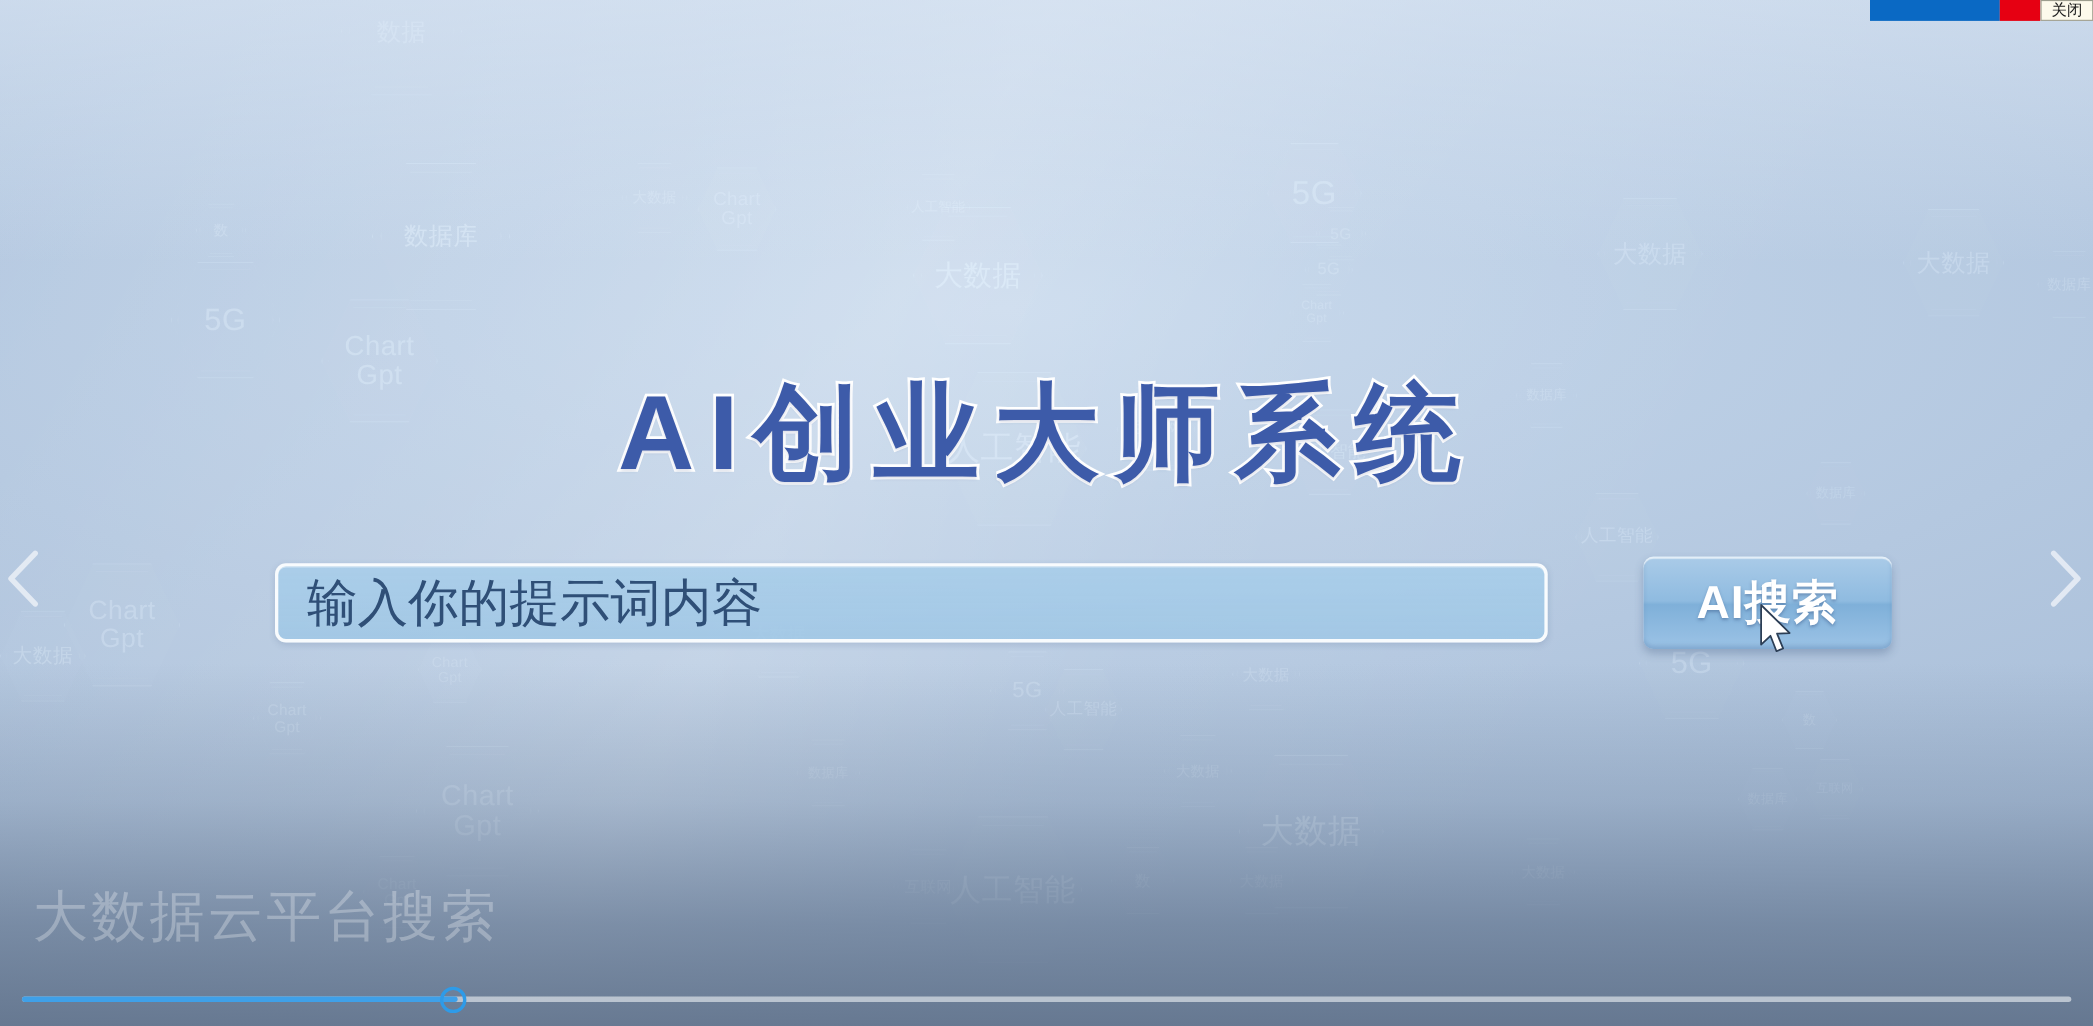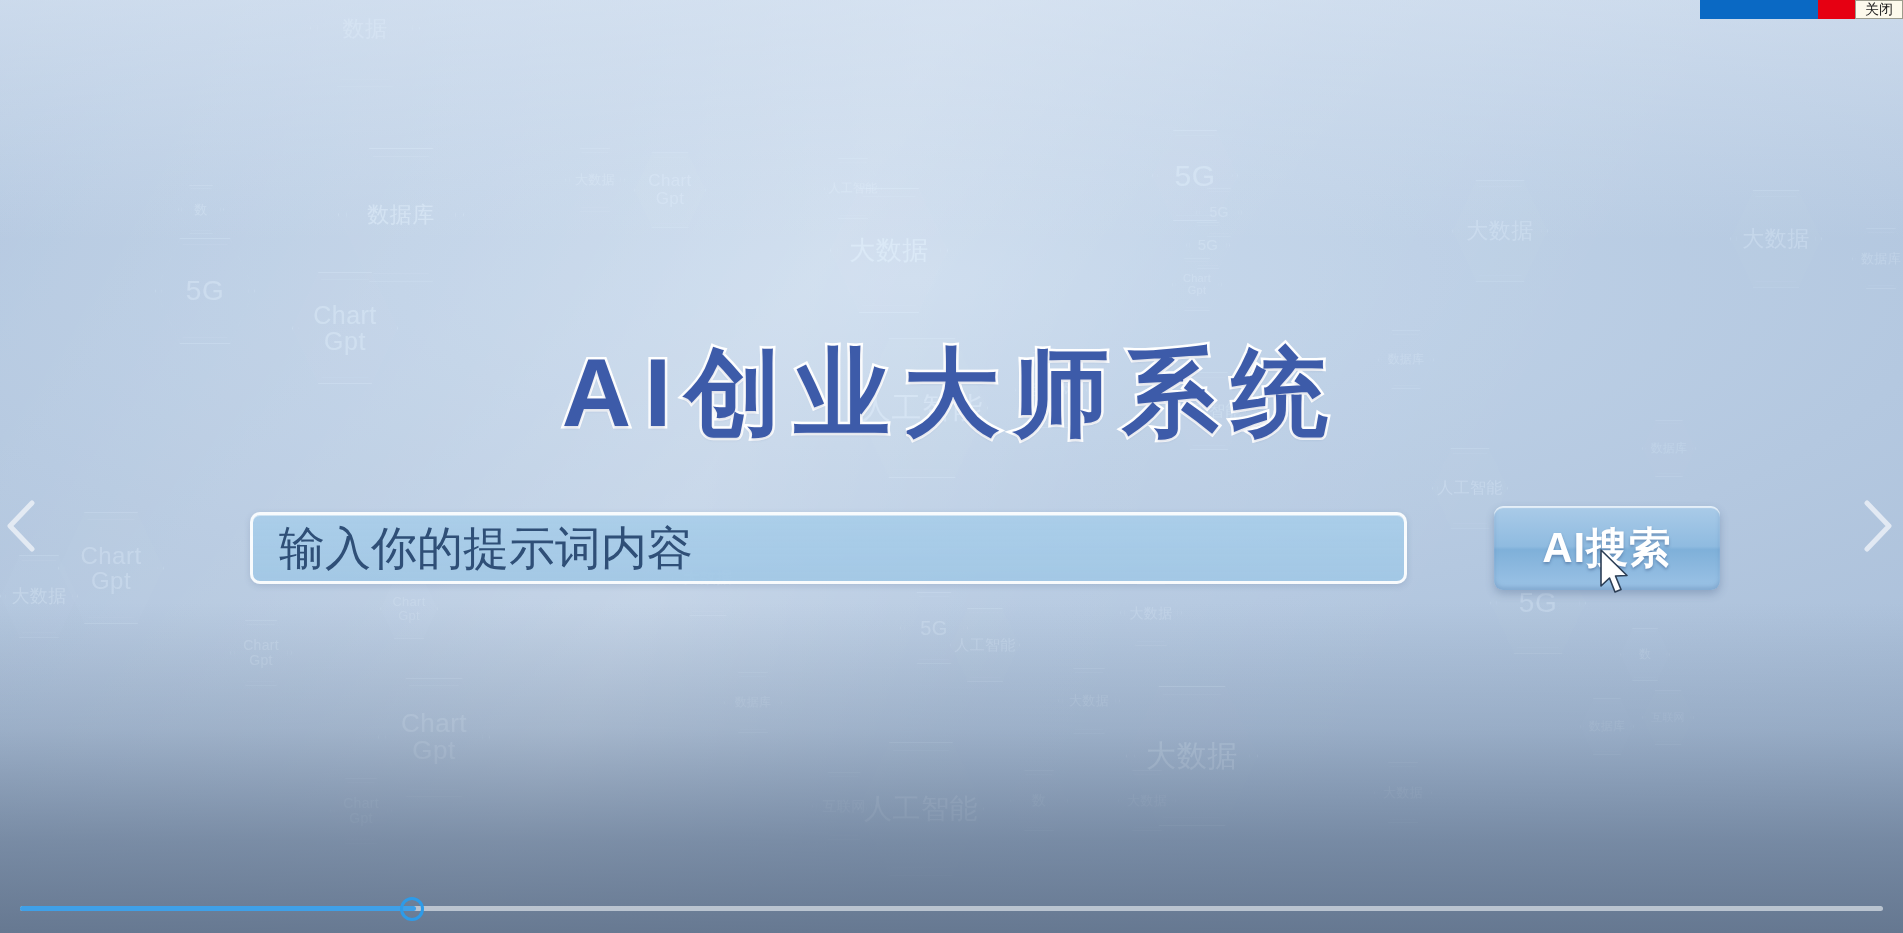--- a/index.html
+++ b/index.html
@@ -447,20 +447,21 @@
     <path d="M3 2 L3 38 L11.5 30 L17 44 L23 41.5 L17.5 28 L29 27.5 Z" fill="#ffffff" stroke="#2c3e55" stroke-width="1.6" stroke-linejoin="round"></path>
   </svg>
 
   <svg class="nav-arrow" id="nav-prev" viewBox="0 0 44 62">
     <polyline points="30,8 8,31 30,54" fill="none" stroke="#e9eef5" stroke-width="5" stroke-linecap="round" stroke-linejoin="round" opacity="0.95"></polyline>
   </svg>
   <svg class="nav-arrow" id="nav-next" viewBox="0 0 44 62">
     <polyline points="14,8 36,31 14,54" fill="none" stroke="#e9eef5" stroke-width="5" stroke-linecap="round" stroke-linejoin="round" opacity="0.95"></polyline>
   </svg>
 
+  <div id="bottom-watermark">大数据云平台搜索</div>
 
   <div id="bottom-slider">
     <div id="slider-track"></div>
     <div id="slider-progress" style="width: 396px;"></div>
     <div id="slider-handle" style="left: 400px;"></div>
   </div>
 
   <div id="topbar">
     <div id="topbar-blue"></div>
     <div id="topbar-red"></div>

